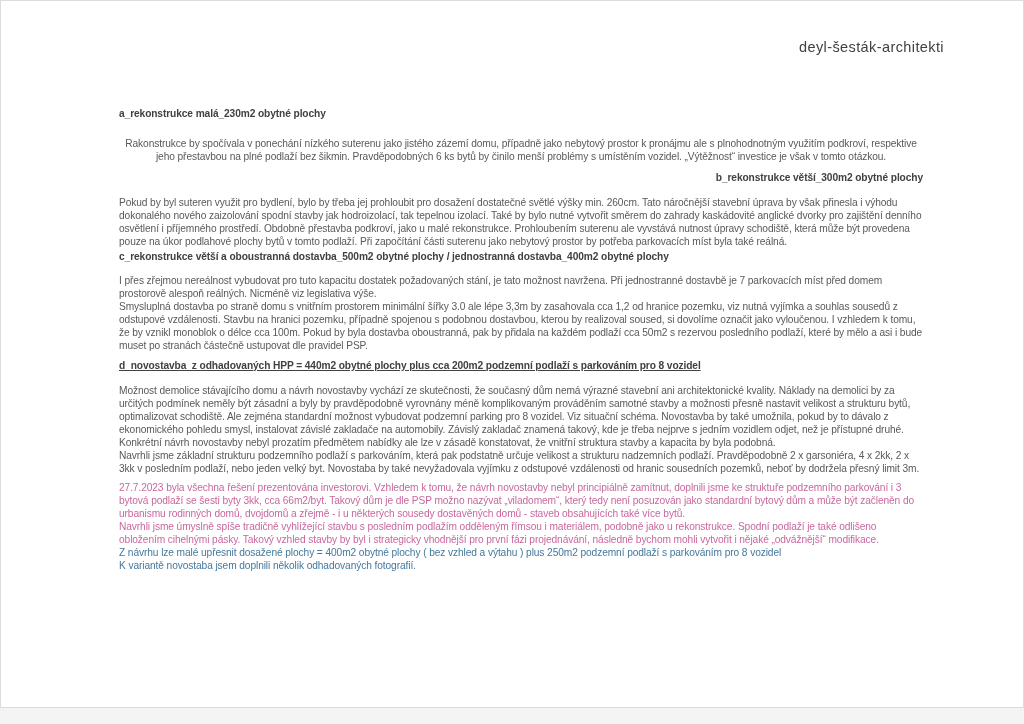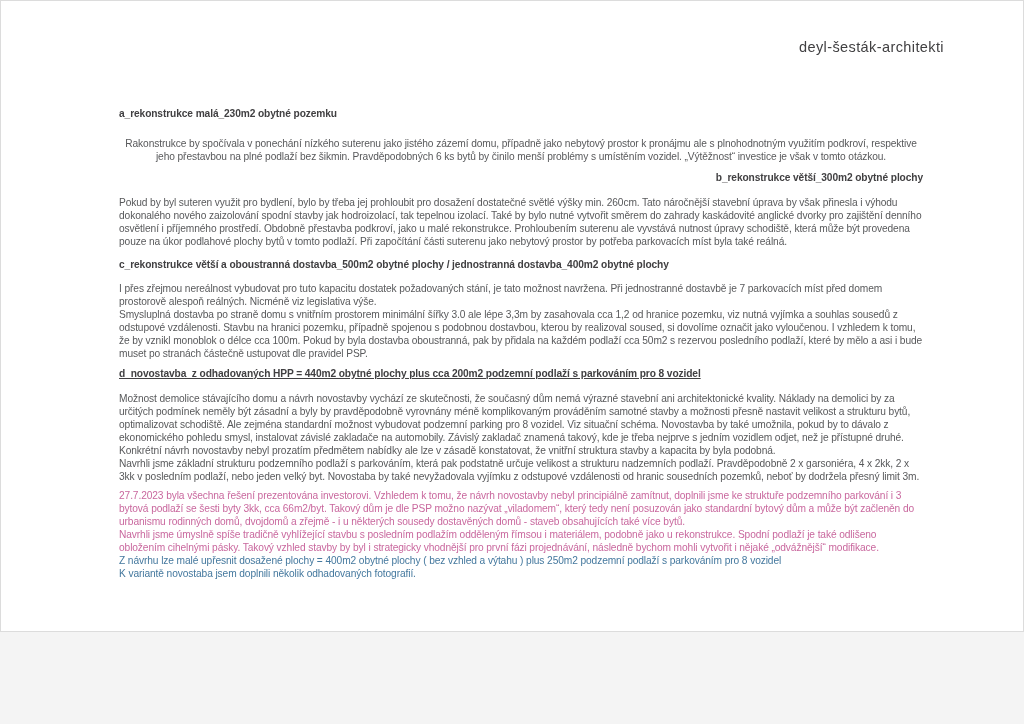--- a/index.html
+++ b/index.html
@@ -2,21 +2,21 @@
 <html lang="cs" style="--background: #ffffff; --body_text: #58595b; --heading_text: #414042; --accent_pink: #c9689e; --accent_blue: #44789e;"><head>
 <meta charset="utf-8">
 <style>
   * { margin: 0; padding: 0; box-sizing: border-box; }
   html, body { background: #f4f4f4; }
   body { font-family: "Liberation Sans", sans-serif; }
 
   .page {
     position: relative;
     width: 1024px;
-    height: 632px;
+    height: 708px;
     background: var(--background, #ffffff);
     border: 1px solid #dcdcdc;
     overflow: hidden;
   }
 
   .logo {
     position: absolute;
     top: 38px;
     right: 79px;
     font-size: 14.5px;
@@ -42,37 +42,37 @@
     line-height: 13px;
   }
   .para { line-height: 13px; }
 
   .mt17 { margin-top: 17px; text-align: center; }
   .mt12 { margin-top: 12px; }
   .mt11 { margin-top: 11px; }
   .mt8  { margin-top: 8px; text-align: right; }
   .mt7  { margin-top: 7px; text-decoration: underline; }
   .mt6  { margin-top: 6px; }
-  .mt2  { margin-top: 10px; }
+  .mt2  { margin-top: 2px; }
 
   .note-pink { color: var(--accent_pink, #c9689e); }
   .note-blue { color: var(--accent_blue, #44789e); }
   strong { font-weight: normal; }
 </style>
 </head>
 <body>
 
 <div class="page">
 
   <div class="logo">deyl-šesták-architekti</div>
 
   <div class="content">
 
     <section>
-      <h3 class="section-heading">a_rekonstrukce malá_230m2 obytné pozemku</h3>
+      <h3 class="section-heading">a_rekonstrukce malá_230m2 obytné plochy</h3>
       <p class="para mt17">Rakonstrukce by spočívala v ponechání nízkého suterenu jako jistého zázemí domu, případně jako nebytový prostor k pronájmu ale s plnohodnotným využitím podkroví, respektive jeho přestavbou na plné podlaží bez šikmin. Pravděpodobných 6 ks bytů by činilo menší problémy s umístěním vozidel. „Výtěžnost“ investice je však v tomto otázkou.</p>
     </section>
 
     <section>
       <h3 class="section-heading mt8">b_rekonstrukce větší_300m2  obytné plochy</h3>
       <p class="para mt12">Pokud by byl suteren využit pro bydlení, bylo by třeba jej prohloubit pro dosažení dostatečné světlé výšky min. 260cm. Tato náročnější stavební úprava by však přinesla i výhodu dokonalého nového zaizolování spodní stavby jak hodroizolací, tak tepelnou izolací. Také by bylo nutné vytvořit směrem do zahrady kaskádovité anglické dvorky pro zajištění denního osvětlení i příjemného prostředí. Obdobně přestavba podkroví, jako u malé rekonstrukce. Prohloubením suterenu ale vyvstává nutnost úpravy schodiště, která může být provedena pouze na úkor podlahové plochy bytů v tomto podlaží. Při započítání části suterenu jako nebytový prostor by potřeba parkovacích míst byla také reálná.</p>
     </section>
 
     <section>
       <h3 class="section-heading mt2">c_rekonstrukce větší a oboustranná dostavba_500m2 obytné plochy / jednostranná dostavba_400m2 obytné plochy</h3>

